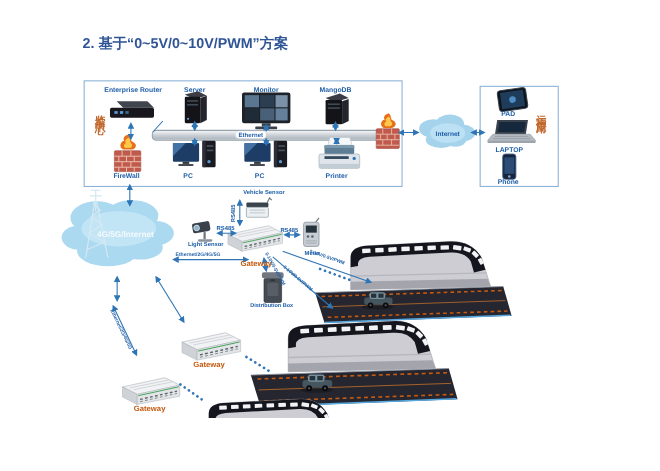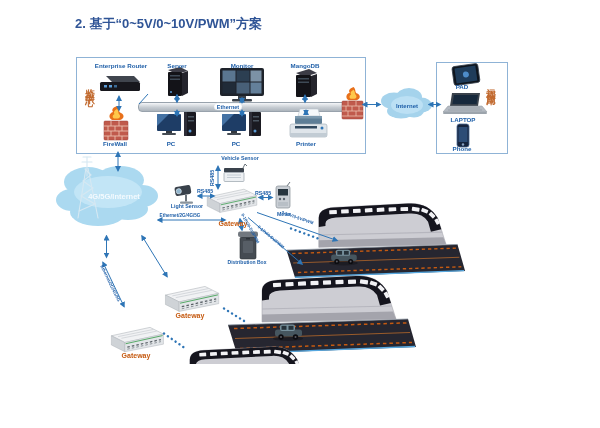--- a/index.html
+++ b/index.html
@@ -1,17 +1,17 @@
 <!DOCTYPE html>
 <html><head>
 <meta charset="utf-8">
 <style>
   html,body{margin:0;padding:0;background:#fff;}
   #canvas{position:relative;width:600px;height:364px;background:#fff;overflow:hidden;
-          font-family:"Liberation Sans",sans-serif;}
+          font-family:"Liberation Sans",sans-serif;margin-top:16px;}
   .title{position:absolute;left:75px;top:15px;font-weight:bold;font-size:13px;color:#2F5496;}
   .box{position:absolute;border:1px solid #8FB3D6;background:#fff;}
   .vtext{position:absolute;writing-mode:vertical-rl;text-orientation:upright;font-weight:bold;
          color:#C1692E;letter-spacing:3px;font-size:9.5px;}
   .ic{position:absolute;line-height:0;}
   .bus{position:absolute;left:138px;top:102px;width:208px;height:8px;border-radius:4px;
        background:linear-gradient(#F4F6F8,#C6CCD2 55%,#ACB4BC);border:0.5px solid #98A2AC;}
   svg.overlay{position:absolute;left:0;top:0;}
   .t{font-family:"Liberation Sans",sans-serif;font-weight:bold;fill:#1F5FA8;text-anchor:middle;}
   .to{fill:#C55A11;}

